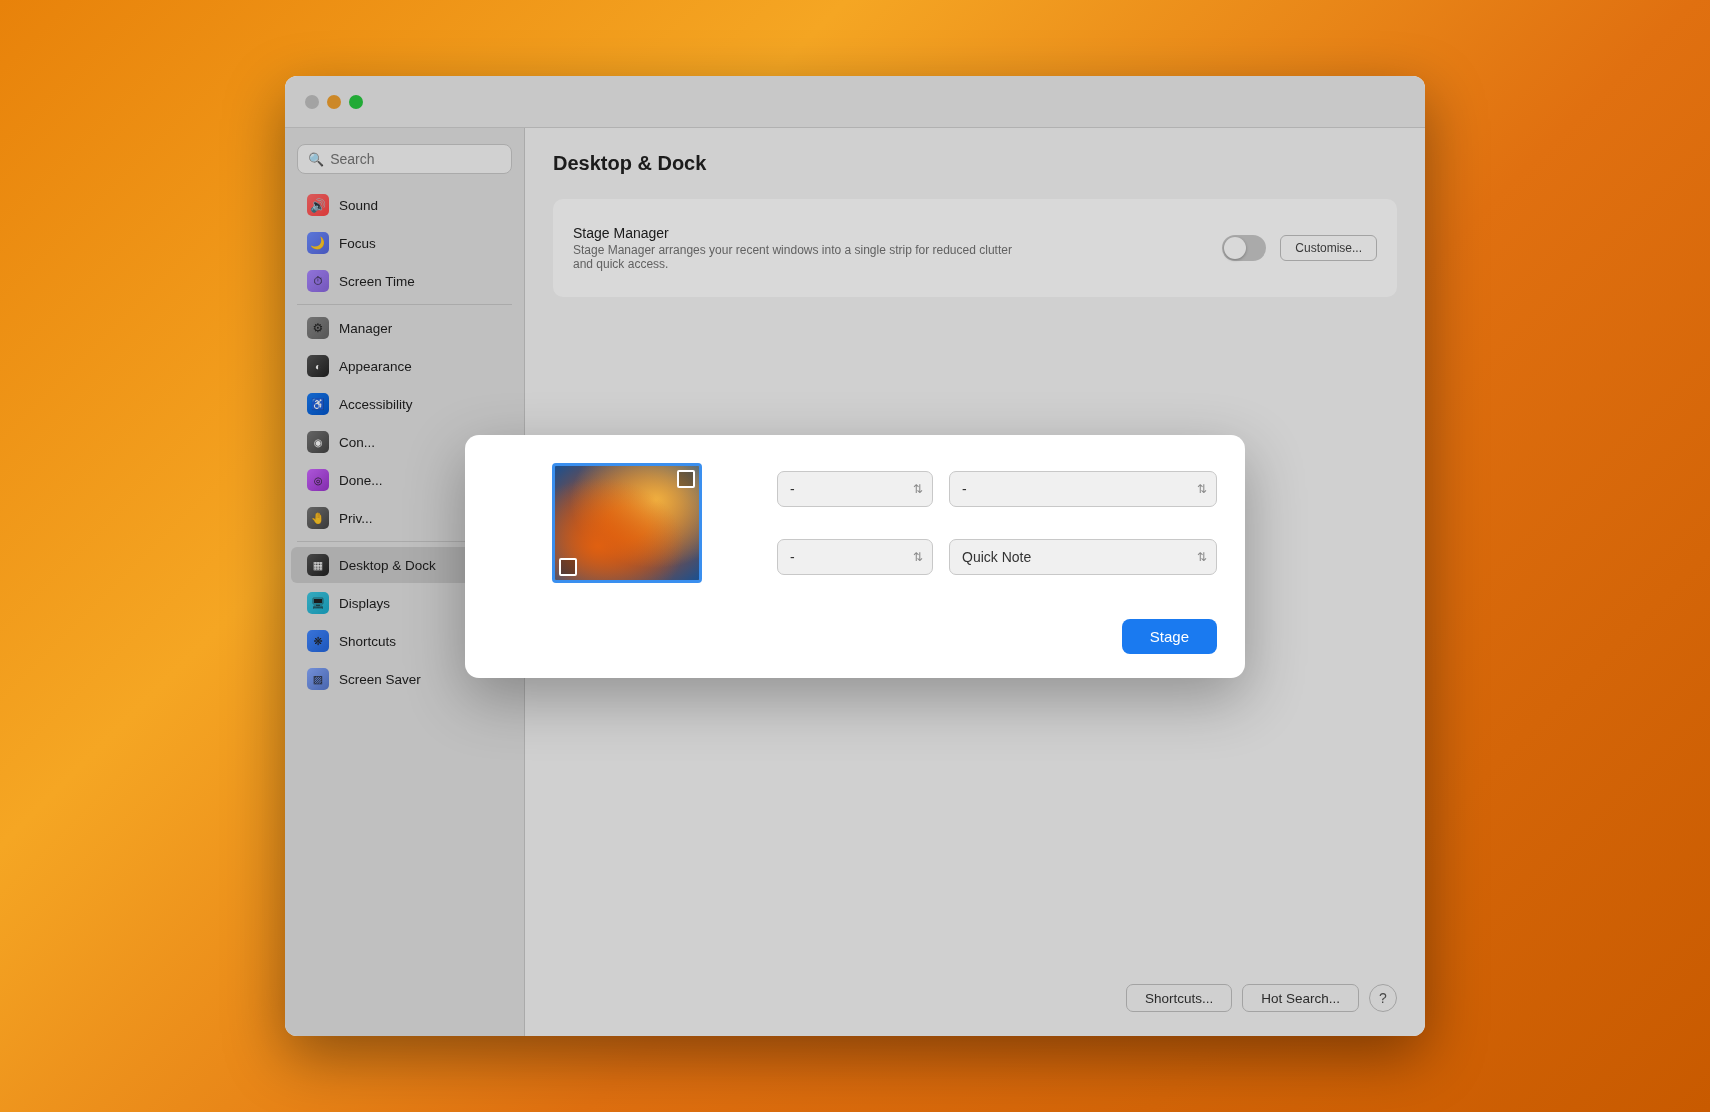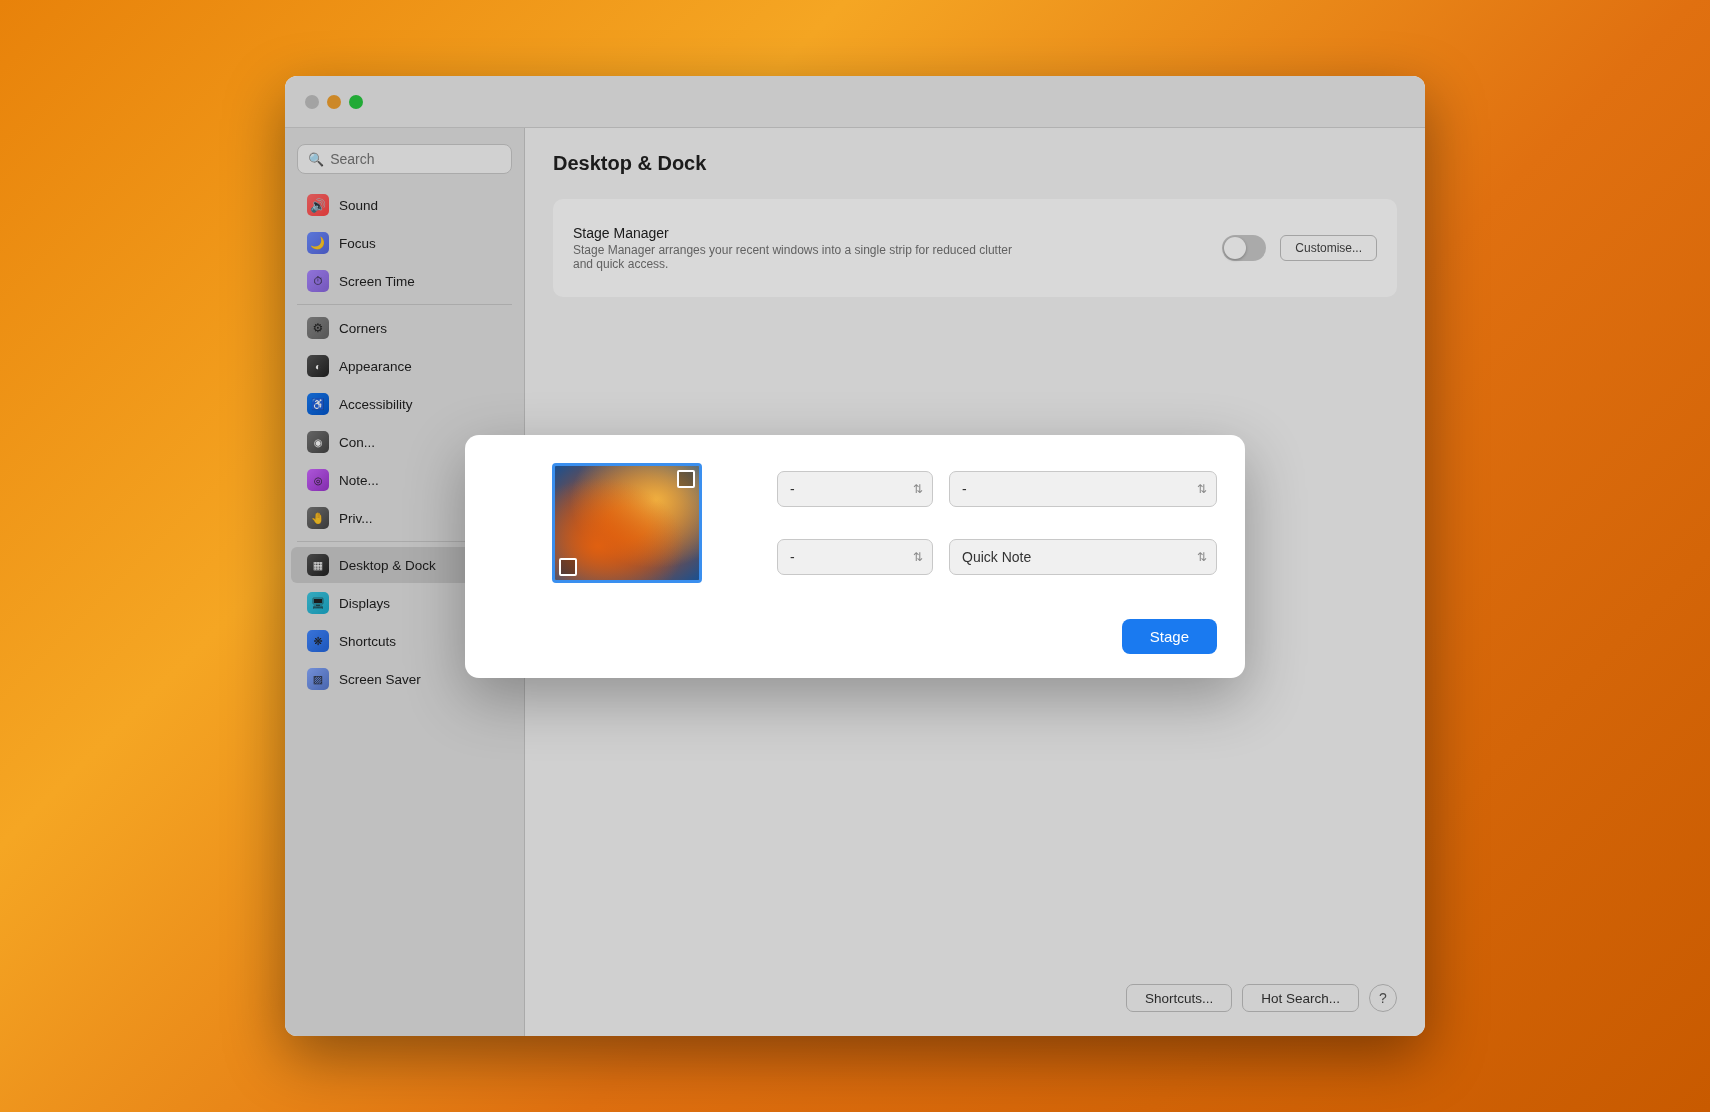--- a/index.html
+++ b/index.html
@@ -429,37 +429,37 @@
         <span class="sidebar-icon icon-focus" style="font-size:12px;">🌙</span>
         <span>Focus</span>
       </div>
       <div class="sidebar-item">
         <span class="sidebar-icon icon-screen-time" style="font-size:12px; background: linear-gradient(135deg, #aa88ff, #8866dd);">⏱</span>
         <span>Screen Time</span>
       </div>
       <div class="divider"></div>
       <div class="sidebar-item">
         <span class="sidebar-icon" style="background: linear-gradient(135deg, #888, #666); font-size:12px;">⚙</span>
-        <span>Corners</span>
+        <span>Manager</span>
       </div>
       <div class="sidebar-item">
         <span class="sidebar-icon" style="background: linear-gradient(135deg, #555, #222); font-size:10px; color:white;">◐</span>
         <span>Appearance</span>
       </div>
       <div class="sidebar-item">
         <span class="sidebar-icon" style="background: linear-gradient(135deg, #1a7af0, #0055cc); font-size:11px;">♿</span>
         <span>Accessibility</span>
       </div>
       <div class="sidebar-item">
         <span class="sidebar-icon" style="background: linear-gradient(135deg, #777, #444); font-size:10px; color:white;">◉</span>
         <span>Con...</span>
       </div>
       <div class="sidebar-item">
         <span class="sidebar-icon" style="background: linear-gradient(135deg, #cc66ff, #9933cc); font-size:10px;">◎</span>
-        <span>Note...</span>
+        <span>Done...</span>
       </div>
       <div class="sidebar-item">
         <span class="sidebar-icon" style="background: linear-gradient(135deg, #777, #444); font-size:11px;">🤚</span>
         <span>Priv...</span>
       </div>
       <div class="divider"></div>
       <div class="sidebar-item active">
         <span class="sidebar-icon" style="background: linear-gradient(135deg, #555, #222); font-size:11px; color:white;">▦</span>
         <span>Desktop &amp; Dock</span>
       </div>

